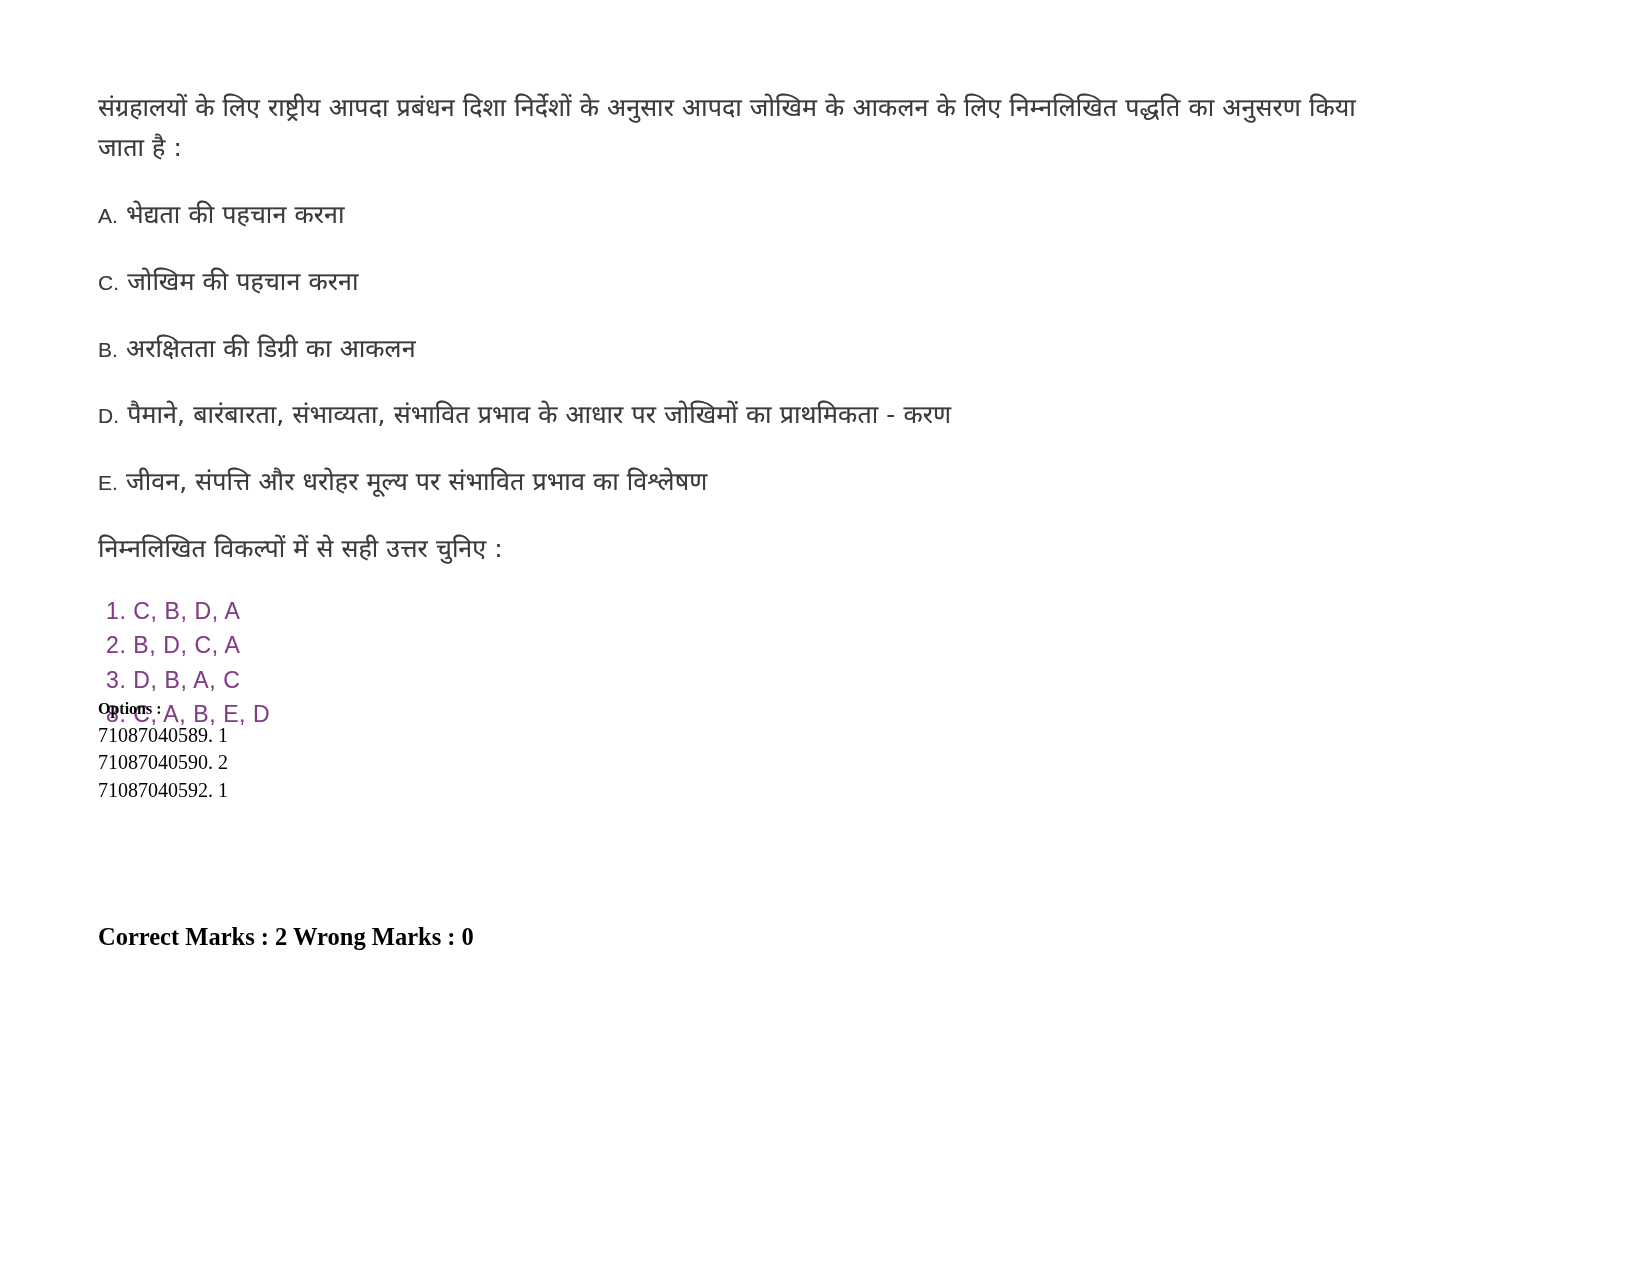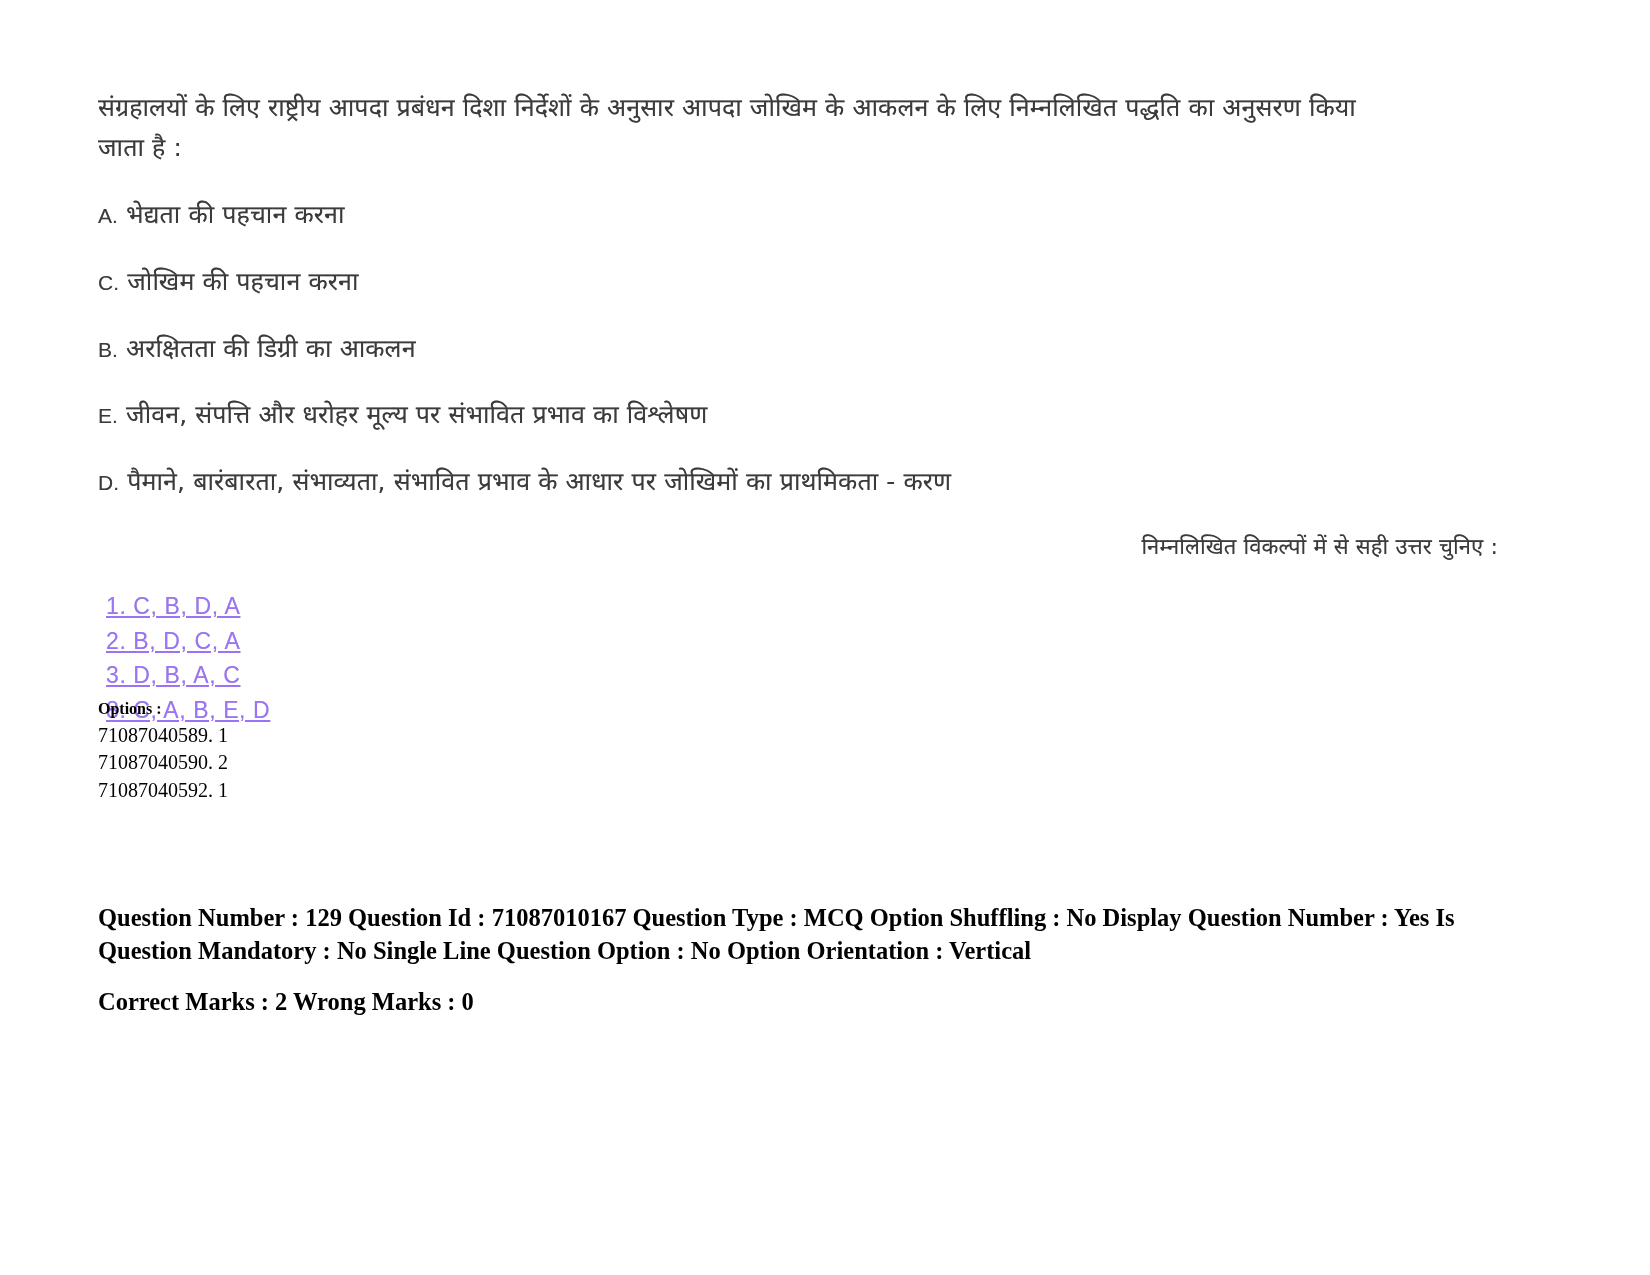--- a/index.html
+++ b/index.html
@@ -59,43 +59,41 @@
     font-size: 25px;
     margin: 0 0 33px 0;
     line-height: 1.35;
   }
   .stmt .lbl {
     font-family: "Liberation Sans", "DejaVu Sans", sans-serif;
     font-size: 21px;
   }
 
   .choose-line {
-    font-size: 22px;
+    font-size: 25px;
     margin: 0 0 28px 0;
     line-height: 1.35;
-    text-align: right;
   }
 
   
   .choices {
     margin: 0;
     padding: 0;
     list-style: none;
     margin-left: 8px;
   }
   .choices li {
     font-family: "Liberation Sans", "DejaVu Sans", sans-serif;
     font-size: 23px;
     line-height: 1.50;
-    color: #8b5cf6;
+    color: #701a75;
     letter-spacing: 0.6px;
     opacity: 0.93;
     text-shadow: 0 0 0.6px rgba(80,80,80,0.40);
     white-space: pre;
-    text-decoration: underline;
   }
 
   
   .options-block {
     position: absolute;
     left: 98px;
     top: 658px;
     width: 800px;
     font-family: "Liberation Serif", "DejaVu Serif", serif;
     color: #000000;
@@ -151,27 +149,27 @@
       <span class="lbl">C.</span>
       <span>जोखिम की पहचान करना</span>
     </p>
 
     <p class="stmt">
       <span class="lbl">B.</span>
       <span>अरक्षितता की डिग्री का आकलन</span>
     </p>
 
     <p class="stmt">
-      <span class="lbl">E.</span>
-      <span>जीवन, संपत्ति और धरोहर मूल्य पर संभावित प्रभाव का विश्लेषण</span>
+      <span class="lbl">D.</span>
+      <span>पैमाने, बारंबारता, संभाव्यता, संभावित प्रभाव के आधार पर जोखिमों का प्राथमिकता - करण</span>
     </p>
 
     <p class="stmt">
-      <span class="lbl">D.</span>
-      <span>पैमाने, बारंबारता, संभाव्यता, संभावित प्रभाव के आधार पर जोखिमों का प्राथमिकता - करण</span>
+      <span class="lbl">E.</span>
+      <span>जीवन, संपत्ति और धरोहर मूल्य पर संभावित प्रभाव का विश्लेषण</span>
     </p>
 
     <p class="choose-line">निम्नलिखित विकल्पों में से सही उत्तर चुनिए :</p>
 
     <ul class="choices">
       <li>1. C, B, D, A</li>
       <li>2. B, D, C, A</li>
       <li>3. D, B, A, C</li>
       <li>8. C, A, B, E, D</li>
     </ul>
@@ -179,17 +177,16 @@
   </div>
 
   <div class="options-block">
     <div class="options-title">Options :</div>
     <div class="option-row">71087040589. 1</div>
     <div class="option-row">71087040590. 2</div>
     <div class="option-row">71087040592. 1</div>
   </div>
 
   <div class="meta-block">
-    <p class="meta-para">Question Number : 129 Question Id : 71087010167 Question Type : MCQ Option Shuffling : No Display Question Number : Yes Is Question Mandatory : No Single Line Question Option : No Option Orientation : Vertical</p>
     <p class="meta-para second">Correct Marks : 2 Wrong Marks : 0</p>
   </div>
 
 </div>
 
 </body></html>

